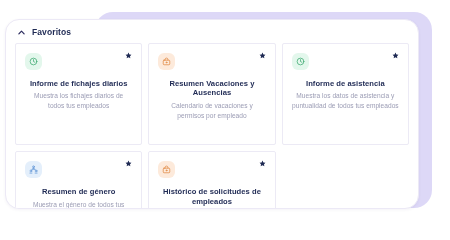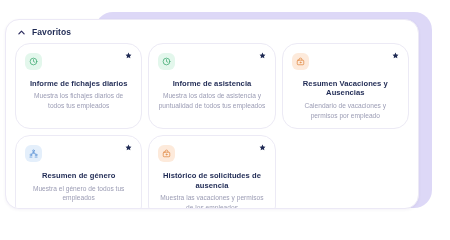--- a/index.html
+++ b/index.html
@@ -73,22 +73,22 @@
     display: grid;
     grid-template-columns: repeat(3, 1fr);
     gap: 6px;
     padding: 0 9px 9px 9px;
   }
 
   .report-card {
     position: relative;
     background: #ffffff;
     border: 1px solid #eceaf5;
-    border-radius: 15px;
-    padding: 9px 9px 8px 9px;
+    border-radius: 2px;
+    padding: 9px 9px 24px 9px;
     min-height: 72px;
     cursor: pointer;
   }
 
   .card-icon-badge {
     width: 17px;
     height: 17px;
     border-radius: 6px;
     display: flex;
     align-items: center;
@@ -158,44 +158,44 @@
         </div>
         <div class="card-title">Informe de fichajes diarios</div>
         <div class="card-desc">Muestra los fichajes diarios de todos tus empleados</div>
         <span class="favorite-star">
           <svg viewBox="0 0 16 16" fill="currentColor">
             <path d="M8 1.2 10.1 5.5l4.7.7-3.4 3.3.8 4.7L8 11.9 3.8 14.2l.8-4.7L1.2 6.2l4.7-.7z"></path>
           </svg>
         </span>
       </div>
       <div class="report-card">
-        <div class="card-icon-badge badge-green">
-          <svg viewBox="0 0 16 16" fill="none" stroke="currentColor" stroke-width="1.3" stroke-linecap="round" stroke-linejoin="round">
-            <circle cx="8" cy="8" r="6"></circle>
-            <polyline points="8,4.6 8,8 10.4,9.4"></polyline>
-          </svg>
-        </div>
-        <div class="card-title">Informe de asistencia</div>
-        <div class="card-desc">Muestra los datos de asistencia y puntualidad de todos tus empleados</div>
-        <span class="favorite-star">
-          <svg viewBox="0 0 16 16" fill="currentColor">
-            <path d="M8 1.2 10.1 5.5l4.7.7-3.4 3.3.8 4.7L8 11.9 3.8 14.2l.8-4.7L1.2 6.2l4.7-.7z"></path>
-          </svg>
-        </span>
-      </div>
-      <div class="report-card">
         <div class="card-icon-badge badge-orange">
           <svg viewBox="0 0 16 16" fill="none" stroke="currentColor" stroke-width="1.3" stroke-linecap="round" stroke-linejoin="round">
             <rect x="2.2" y="5.6" width="11.6" height="8.2" rx="1.6"></rect>
             <path d="M5.6 5.6V4.3a2.4 2.4 0 0 1 4.8 0v1.3"></path>
             <circle cx="8" cy="9.6" r="0.9"></circle>
           </svg>
         </div>
         <div class="card-title">Resumen Vacaciones y Ausencias</div>
         <div class="card-desc">Calendario de vacaciones y permisos por empleado</div>
+        <span class="favorite-star">
+          <svg viewBox="0 0 16 16" fill="currentColor">
+            <path d="M8 1.2 10.1 5.5l4.7.7-3.4 3.3.8 4.7L8 11.9 3.8 14.2l.8-4.7L1.2 6.2l4.7-.7z"></path>
+          </svg>
+        </span>
+      </div>
+      <div class="report-card">
+        <div class="card-icon-badge badge-green">
+          <svg viewBox="0 0 16 16" fill="none" stroke="currentColor" stroke-width="1.3" stroke-linecap="round" stroke-linejoin="round">
+            <circle cx="8" cy="8" r="6"></circle>
+            <polyline points="8,4.6 8,8 10.4,9.4"></polyline>
+          </svg>
+        </div>
+        <div class="card-title">Informe de asistencia</div>
+        <div class="card-desc">Muestra los datos de asistencia y puntualidad de todos tus empleados</div>
         <span class="favorite-star">
           <svg viewBox="0 0 16 16" fill="currentColor">
             <path d="M8 1.2 10.1 5.5l4.7.7-3.4 3.3.8 4.7L8 11.9 3.8 14.2l.8-4.7L1.2 6.2l4.7-.7z"></path>
           </svg>
         </span>
       </div>
       <div class="report-card">
         <div class="card-icon-badge badge-blue">
           <svg viewBox="0 0 16 16" fill="none" stroke="currentColor" stroke-width="1.25" stroke-linecap="round" stroke-linejoin="round">
             <circle cx="8" cy="3.2" r="1.6"></circle>
@@ -214,21 +214,21 @@
         </span>
       </div>
       <div class="report-card">
         <div class="card-icon-badge badge-orange">
           <svg viewBox="0 0 16 16" fill="none" stroke="currentColor" stroke-width="1.3" stroke-linecap="round" stroke-linejoin="round">
             <rect x="2.2" y="5.6" width="11.6" height="8.2" rx="1.6"></rect>
             <path d="M5.6 5.6V4.3a2.4 2.4 0 0 1 4.8 0v1.3"></path>
             <circle cx="8" cy="9.6" r="0.9"></circle>
           </svg>
         </div>
-        <div class="card-title">Histórico de solicitudes de ausencia</div>
+        <div class="card-title">Histórico de solicitudes de empleados</div>
         <div class="card-desc">Muestra las vacaciones y permisos de los empleados</div>
         <span class="favorite-star">
           <svg viewBox="0 0 16 16" fill="currentColor">
             <path d="M8 1.2 10.1 5.5l4.7.7-3.4 3.3.8 4.7L8 11.9 3.8 14.2l.8-4.7L1.2 6.2l4.7-.7z"></path>
           </svg>
         </span>
       </div>
     </div>
 
 </div>

